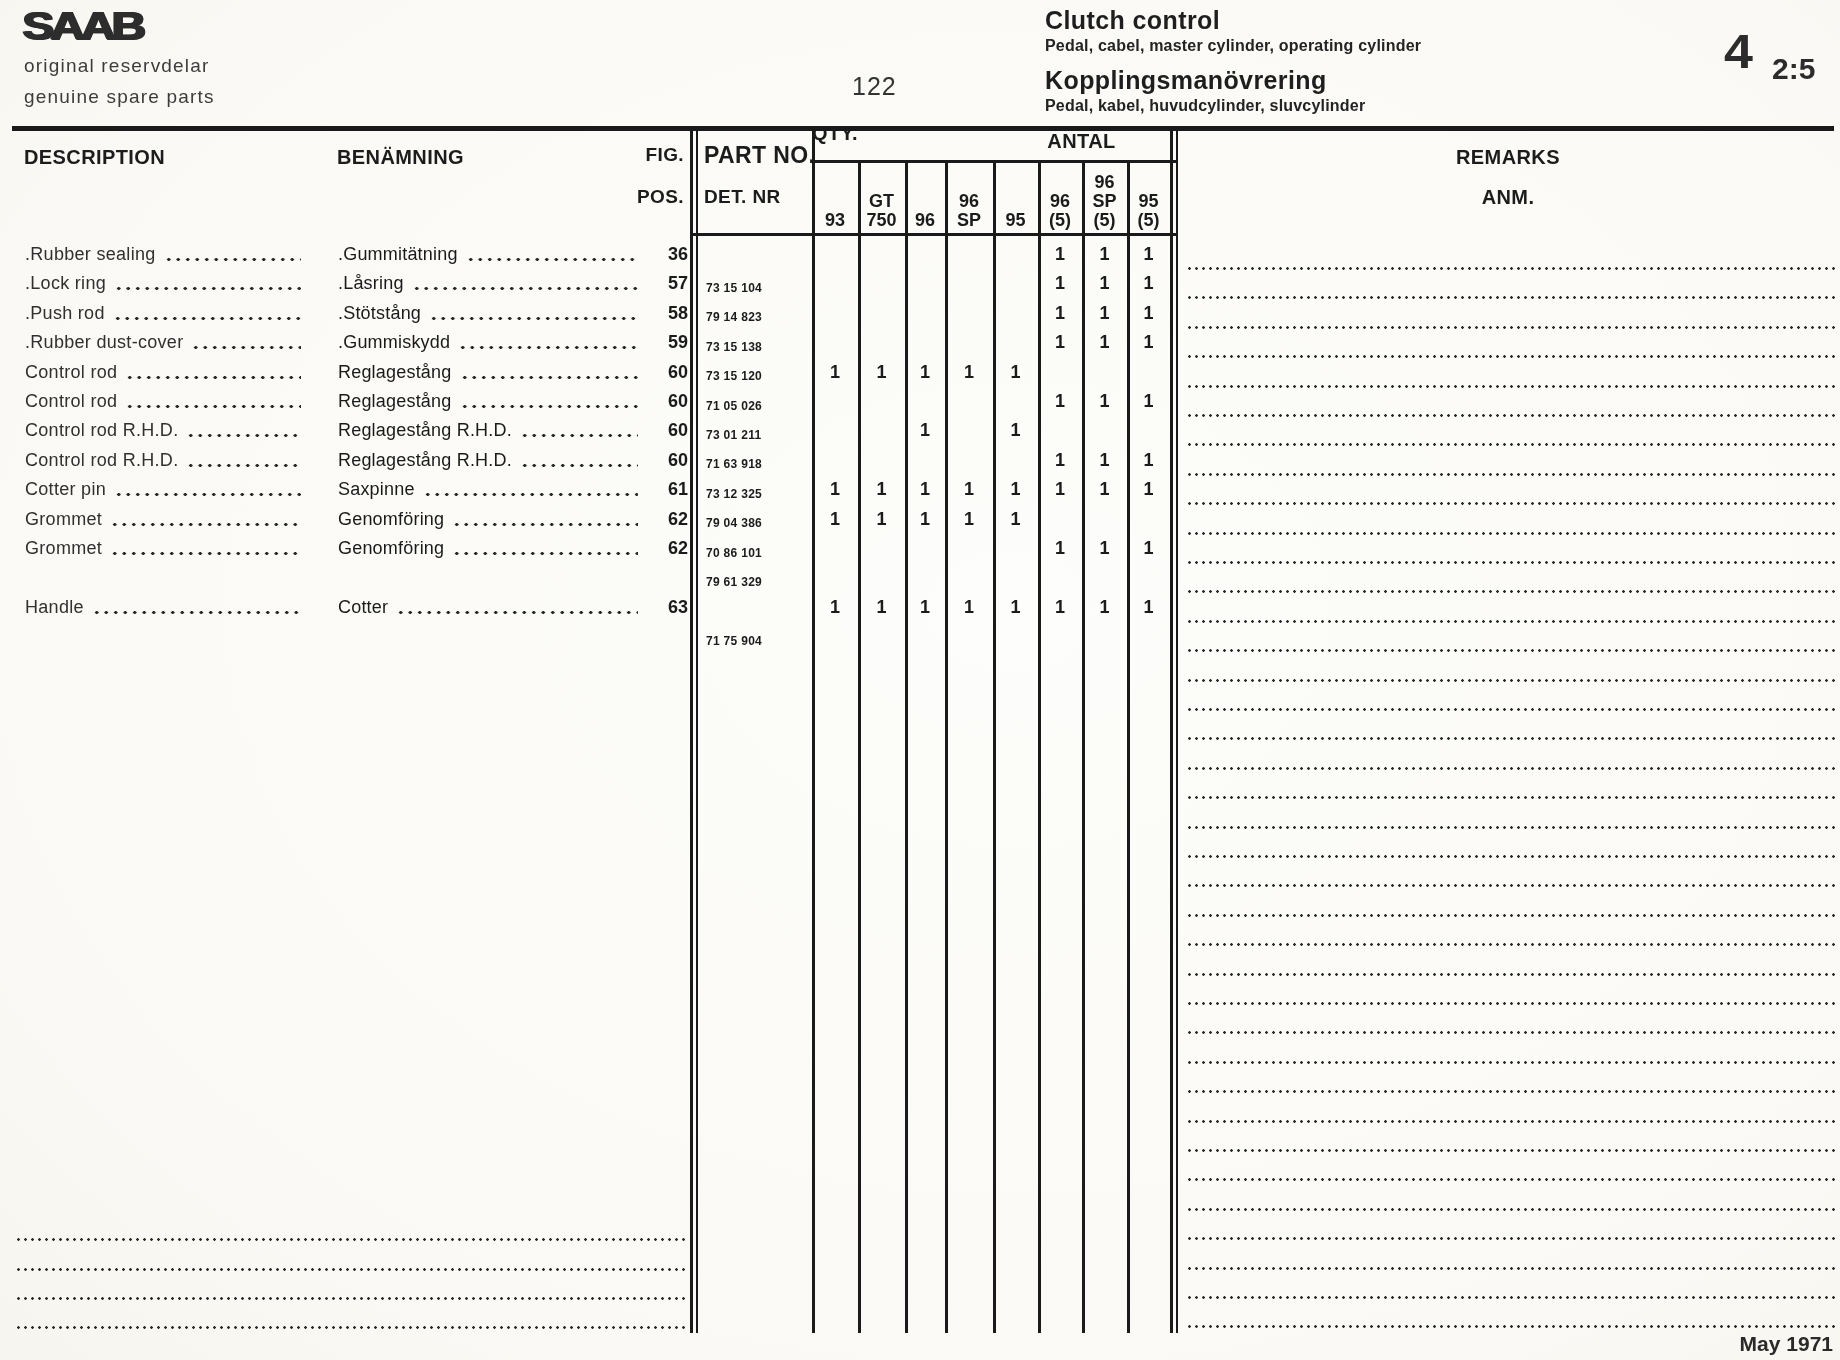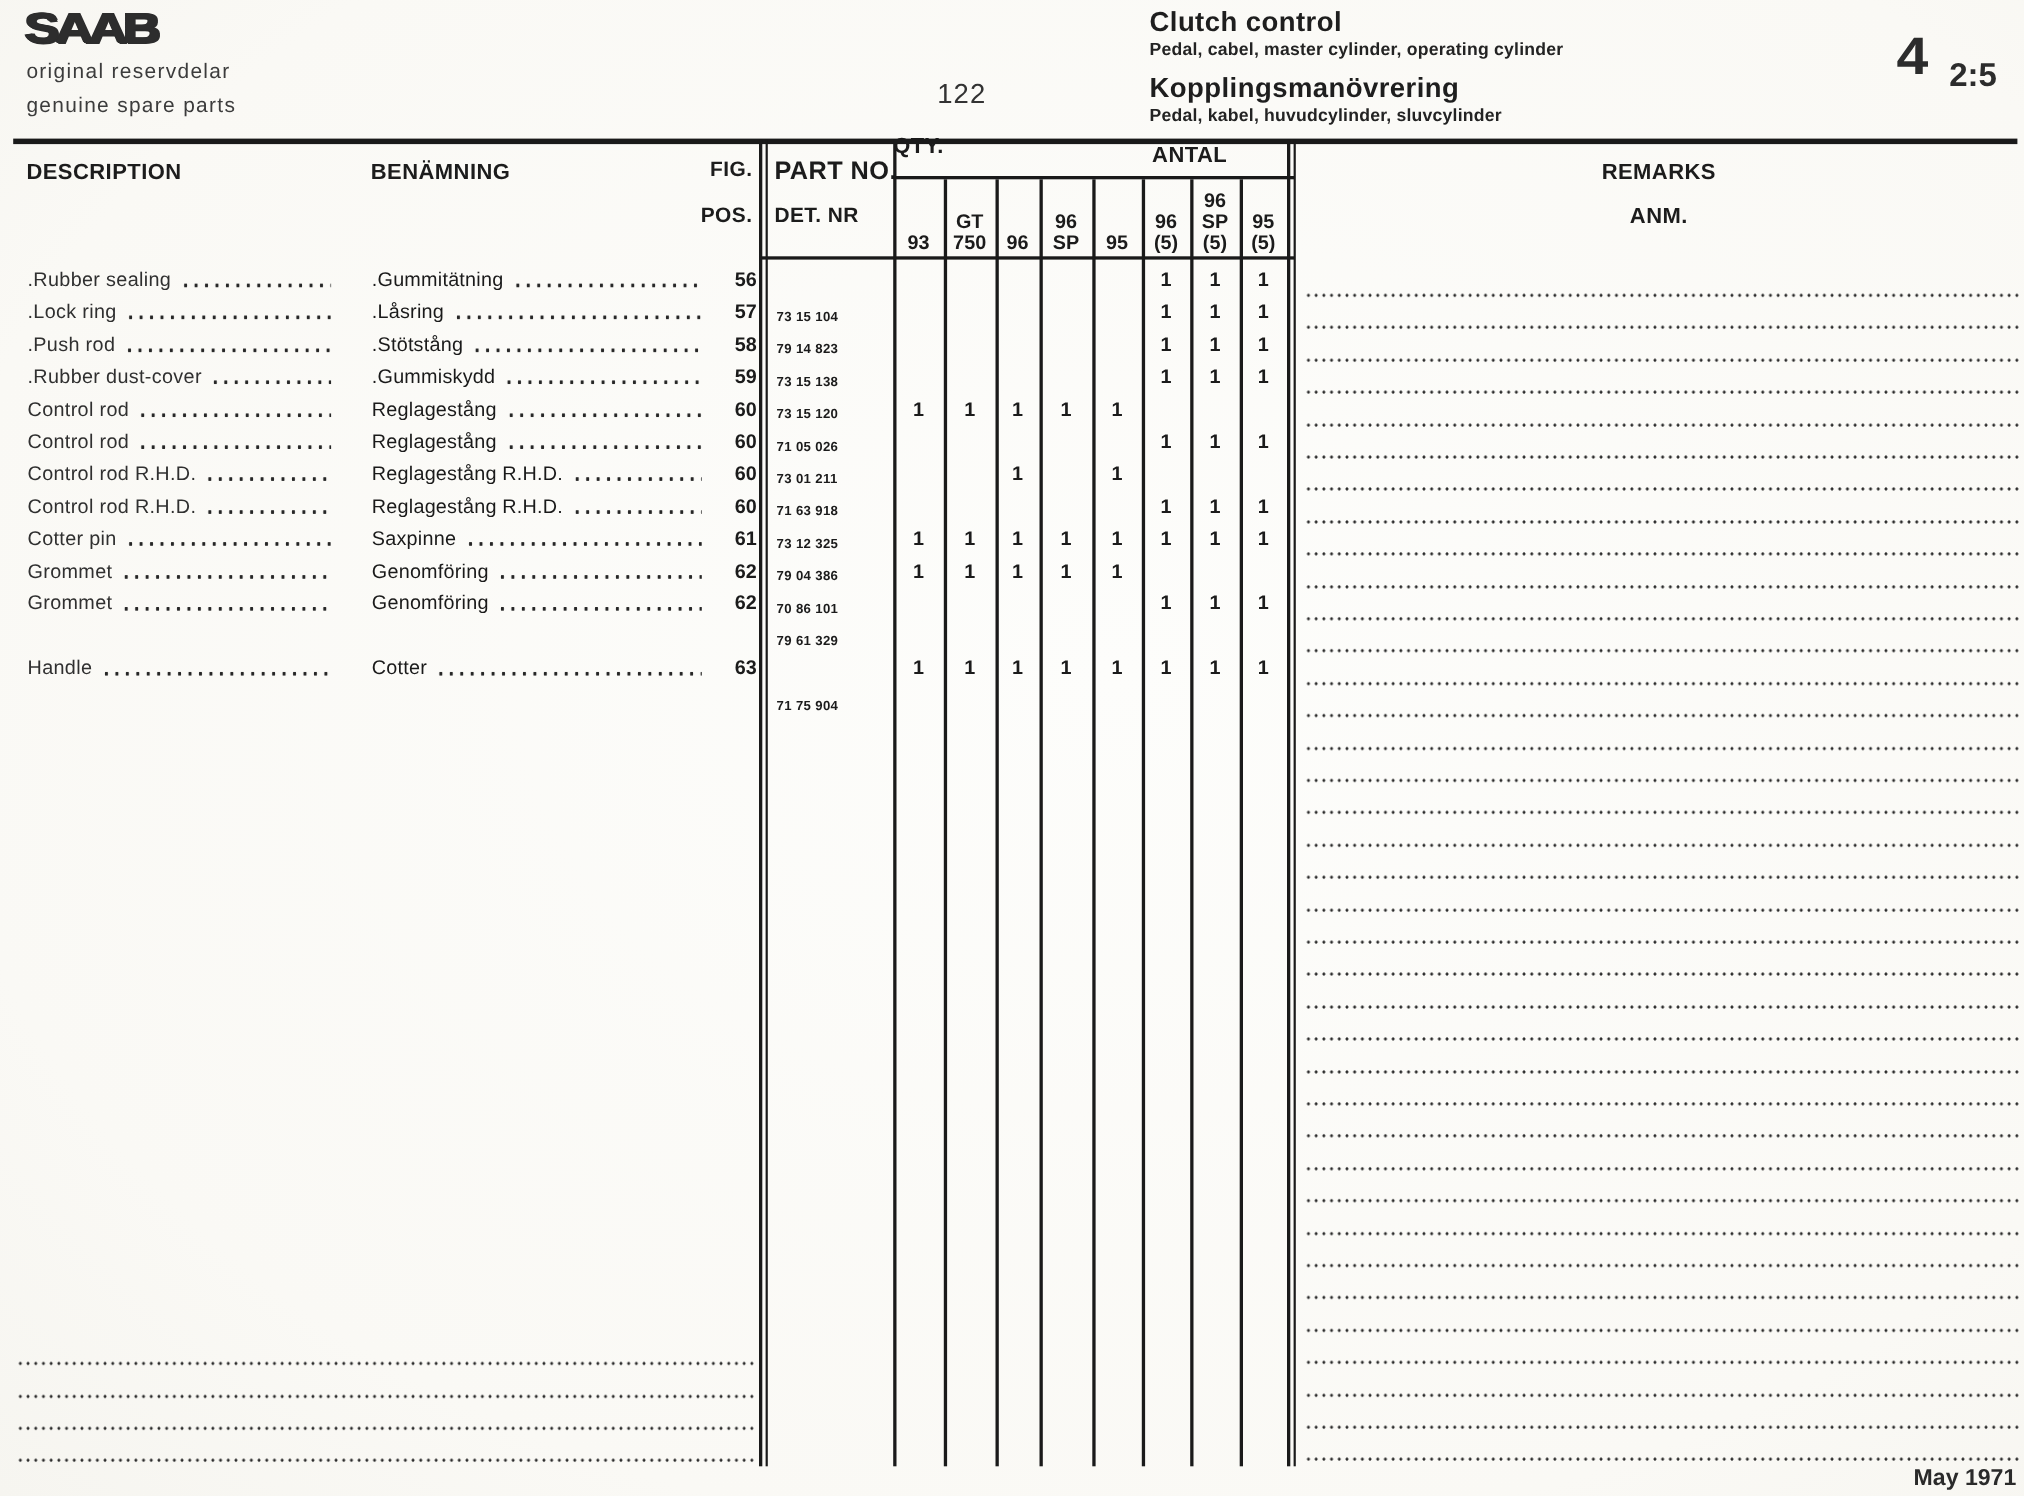--- a/index.html
+++ b/index.html
@@ -142,21 +142,21 @@
       </div>
       <div class="abs trow" style="top: 240px;">
         <div class="cell c-desc">
           <span class="t-en">.Rubber sealing</span>
           <span class="leader"></span>
         </div>
         <div class="cell c-ben">
           <span class="t-sv">.Gummitätning</span>
           <span class="leader"></span>
         </div>
-        <div class="cell c-fig">56</div>
+        <div class="cell c-fig">36</div>
         <div class="cell c-pn">73 15 104</div>
         <div class="cell c-qty" style="left: 1045px;">1</div>
         <div class="cell c-qty" style="left: 1089.5px;">1</div>
         <div class="cell c-qty" style="left: 1133.5px;">1</div>
       </div>
       <div class="abs trow" style="top: 269.4px;">
         <div class="cell c-desc">
           <span class="t-en">.Lock ring</span>
           <span class="leader"></span>
         </div>

